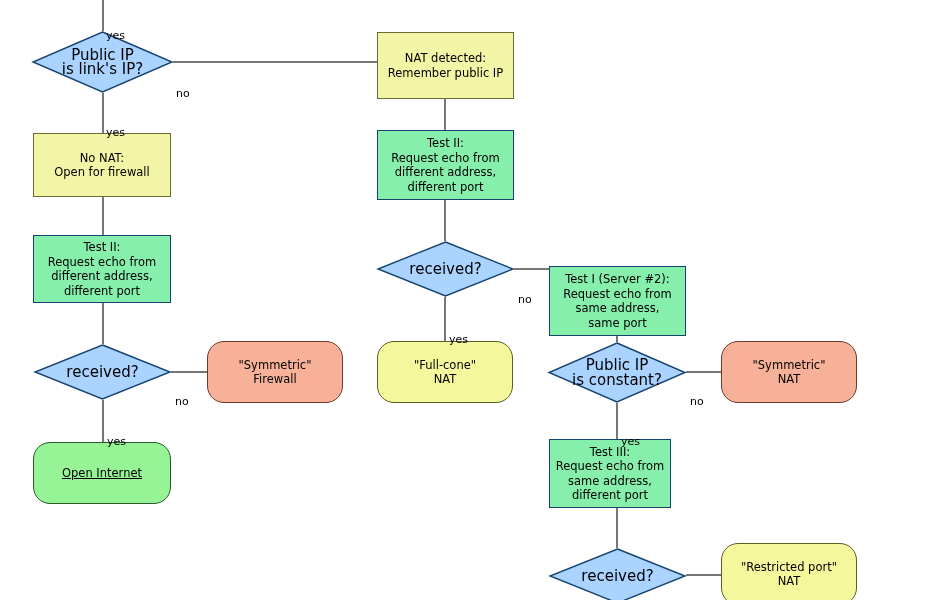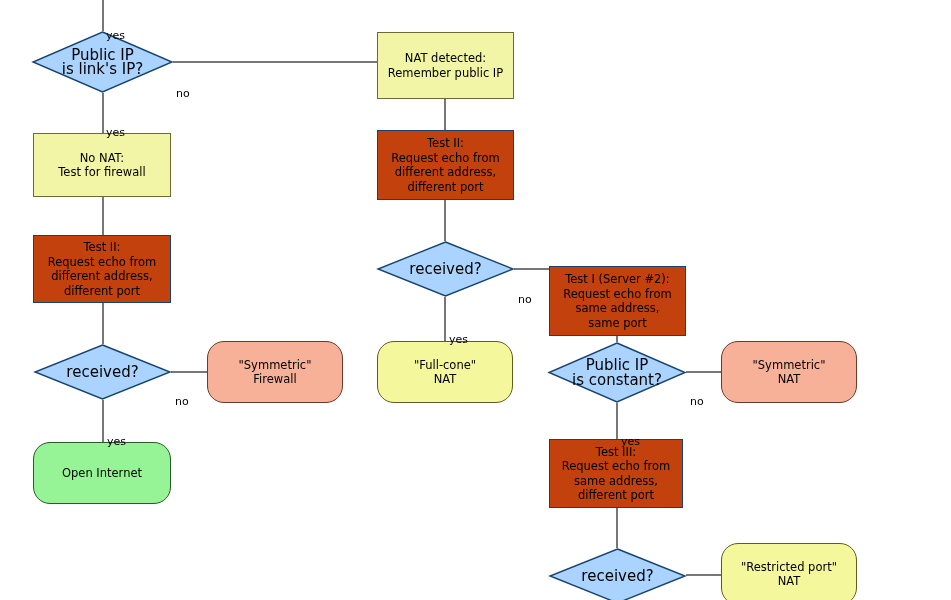--- a/index.html
+++ b/index.html
@@ -32,27 +32,27 @@
     justify-content: center;
     text-align: center;
     color: #000000;
     font-size: 11.5px;
     line-height: 14.5px;
     white-space: pre-line;
   }
   .rect {
     border: 1.4px solid #2a2a2a;
   }
-  .rect.blue  { background: #c2410c; border-color: #16436e; }
+  .rect.blue  { background: #86efac; border-color: #16436e; }
   .rect.yellow{ background: #f2f5a6; border-color: #6b6b33; }
   .round {
     border: 1.6px solid #2a2a2a;
     border-radius: 17px;
   }
-  .round.green  { background: #96f396; border-color: #2a5a2a; }
+  .round.green  { background: #96f396; border-color: #2a5a2a; text-decoration: underline; }
   .round.salmon { background: #f7b199; border-color: #6b3a2a; }
   .round.yellow { background: #f4f79c; border-color: #5e5e22; }
   .diamond-wrap {
     position: absolute;
   }
   .diamond-wrap svg {
     position: absolute;
     left: 0;
     top: 0;
     overflow: visible;
@@ -108,21 +108,21 @@
       <div class="diamond-wrap" style="left: 32px; top: 31px; width: 141px; height: 62px;">
         <svg width="141" height="62" viewBox="0 0 141 62">
           <polygon points="70.5,1 140,31 70.5,61 1,31" fill="#aad4ff" stroke="#16436e" stroke-width="1.4"></polygon>
         </svg>
         <div class="diamond-label">Public IP
 is link's IP?</div>
       </div>
       <div class="node rect yellow" style="left: 377px; top: 32px; width: 137px; height: 67px;">NAT detected:
 Remember public IP</div>
       <div class="node rect yellow" style="left: 33px; top: 133px; width: 138px; height: 64px;">No NAT:
-Test for firewall</div>
+Open for firewall</div>
       <div class="node rect blue" style="left: 377px; top: 130px; width: 137px; height: 70px;">Test II:
 Request echo from
 different address,
 different port</div>
       <div class="node rect blue" style="left: 33px; top: 235px; width: 138px; height: 68px;">Test II:
 Request echo from
 different address,
 different port</div>
       <div class="diamond-wrap" style="left: 377px; top: 241px; width: 137px; height: 56px;">
         <svg width="137" height="56" viewBox="0 0 137 56">
@@ -146,21 +146,21 @@
 NAT</div>
       <div class="diamond-wrap" style="left: 548px; top: 342px; width: 138px; height: 61px;">
         <svg width="138" height="61" viewBox="0 0 138 61">
           <polygon points="69,1 137,30.5 69,60 1,30.5" fill="#aad4ff" stroke="#16436e" stroke-width="1.4"></polygon>
         </svg>
         <div class="diamond-label">Public IP
 is constant?</div>
       </div>
       <div class="node round salmon" style="left: 721px; top: 341px; width: 136px; height: 62px;">"Symmetric"
 NAT</div>
-      <div class="node rect blue" style="left: 549px; top: 439px; width: 134px; height: 69px;">Test III:
+      <div class="node rect blue" style="left: 549px; top: 439px; width: 122px; height: 69px;">Test III:
 Request echo from
 same address,
 different port</div>
       <div class="node round green" style="left: 33px; top: 442px; width: 138px; height: 62px;">Open Internet</div>
       <div class="diamond-wrap" style="left: 549px; top: 548px; width: 137px; height: 56px;">
         <svg width="137" height="56" viewBox="0 0 137 56">
           <polygon points="68.5,1 136,28 68.5,55 1,28" fill="#aad4ff" stroke="#16436e" stroke-width="1.4"></polygon>
         </svg>
         <div class="diamond-label">received?</div>
       </div>

